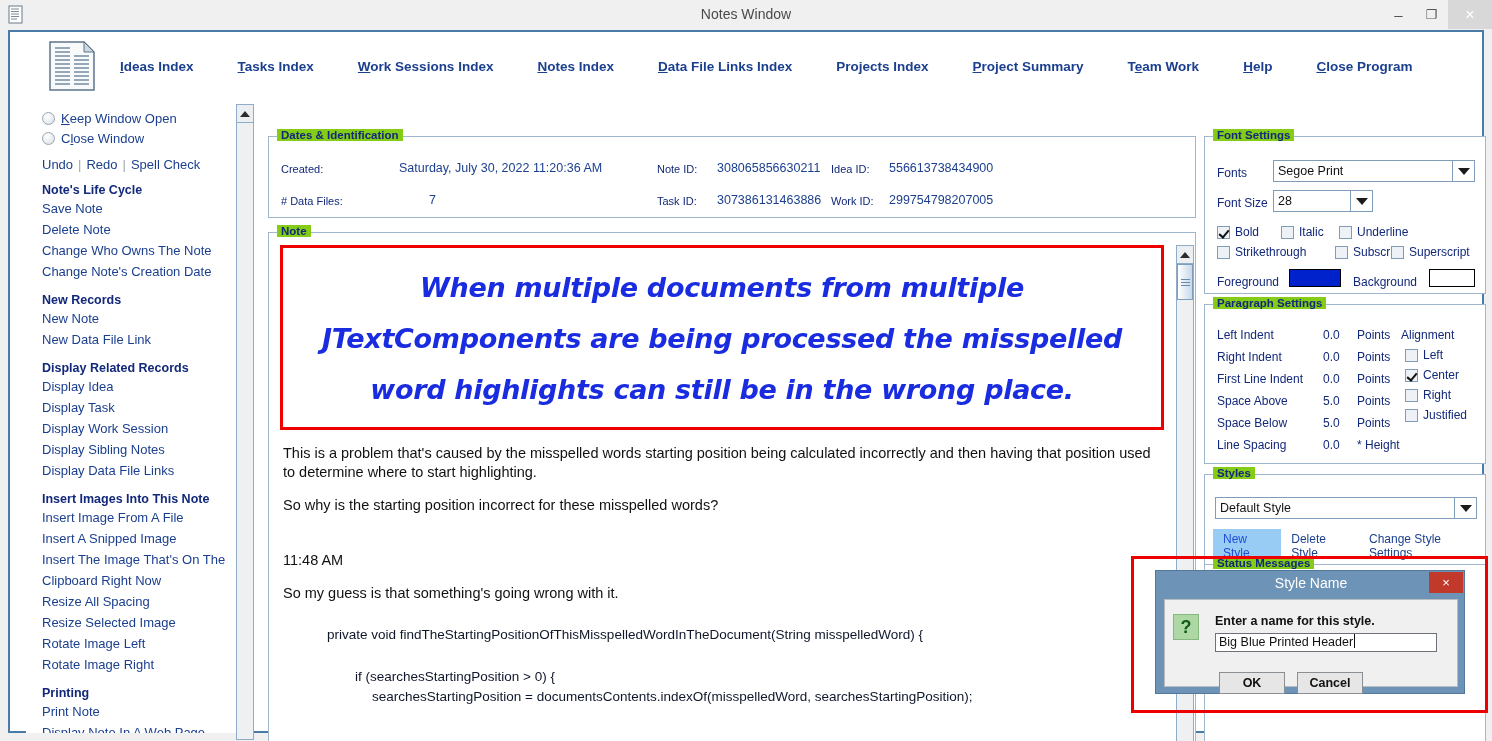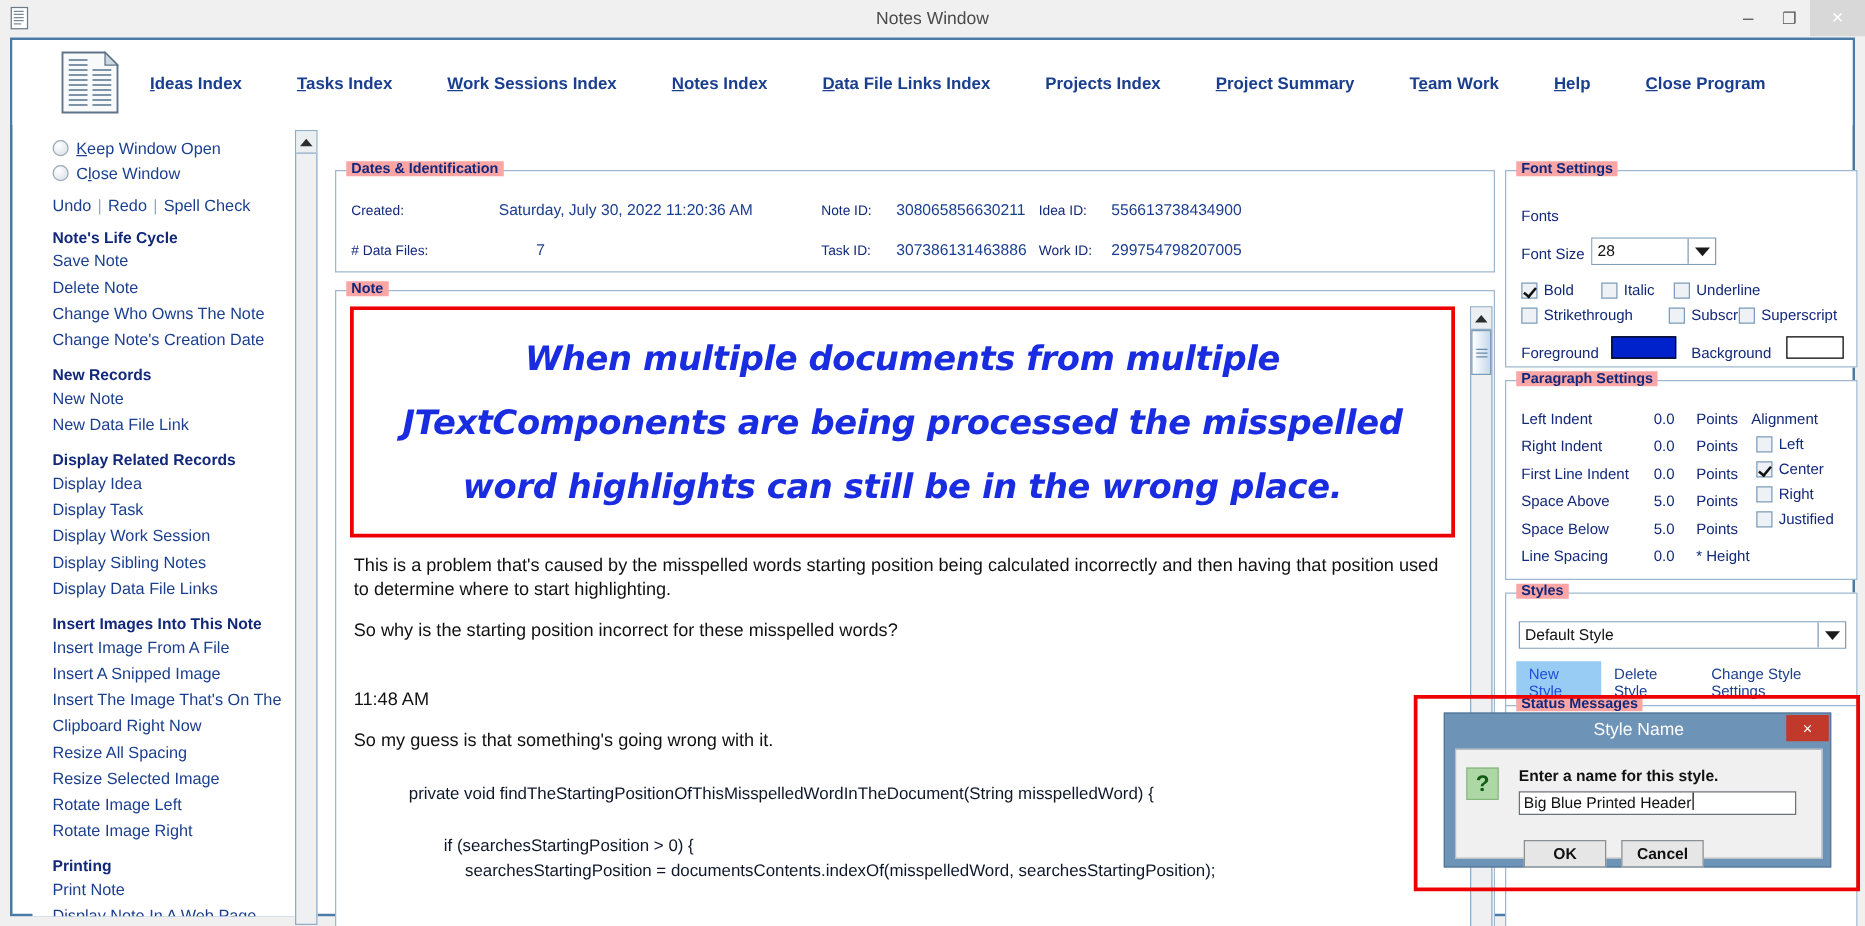--- a/index.html
+++ b/index.html
@@ -73,21 +73,21 @@
   }
   .tri-up{width:0;height:0;border-left:5px solid transparent;border-right:5px solid transparent;border-bottom:6px solid #2c2c2c;}
 
   
   .center{position:absolute;left:258px;top:100px;width:928px;height:640px;}
 
   .group{
     position:absolute;border:1px solid #9fb8d0;box-sizing:border-box;background:#ffffff;
   }
   .group-title{
-    position:absolute;top:-8px;left:8px;background:#fca5a5;padding:0 4px;
+    position:absolute;top:-8px;left:8px;background:#84cc16;padding:0 4px;
     font-size:11.5px;font-weight:bold;color:#12287a;white-space:nowrap;
   }
 
   
   #dates{left:0;top:4px;width:928px;height:82px;}
   .dates-lbl{position:absolute;font-size:11px;color:#12287a;}
   .dates-val{position:absolute;font-size:12.5px;color:#1b3f8f;}
 
   
   #notegrp{left:0;top:100px;width:928px;height:540px;}
@@ -367,20 +367,26 @@
 
         </div>
       </div>
     </div>
 
     <div class="rightcol">
 
       <div class="group" id="fontgrp">
         <span class="group-title">Font Settings</span>
         <span class="fld-lbl" style="left:12px;top:29px;">Fonts</span>
+        <div class="combo" style="left:68px;top:23px;width:202px;">
+          <span class="cval">Segoe Print</span>
+          <span class="carrow">
+              <i class="tri"></i>
+            </span>
+        </div>
         <span class="fld-lbl" style="left:12px;top:59px;">Font Size</span>
         <div class="combo" style="left:68px;top:53px;width:100px;">
           <span class="cval">28</span>
           <span class="carrow">
               <i class="tri"></i>
             </span>
         </div>
         <div class="cbrow" style="left:12px;top:88px;">
           <span class="cbox on"></span>
           <span>Bold</span>

